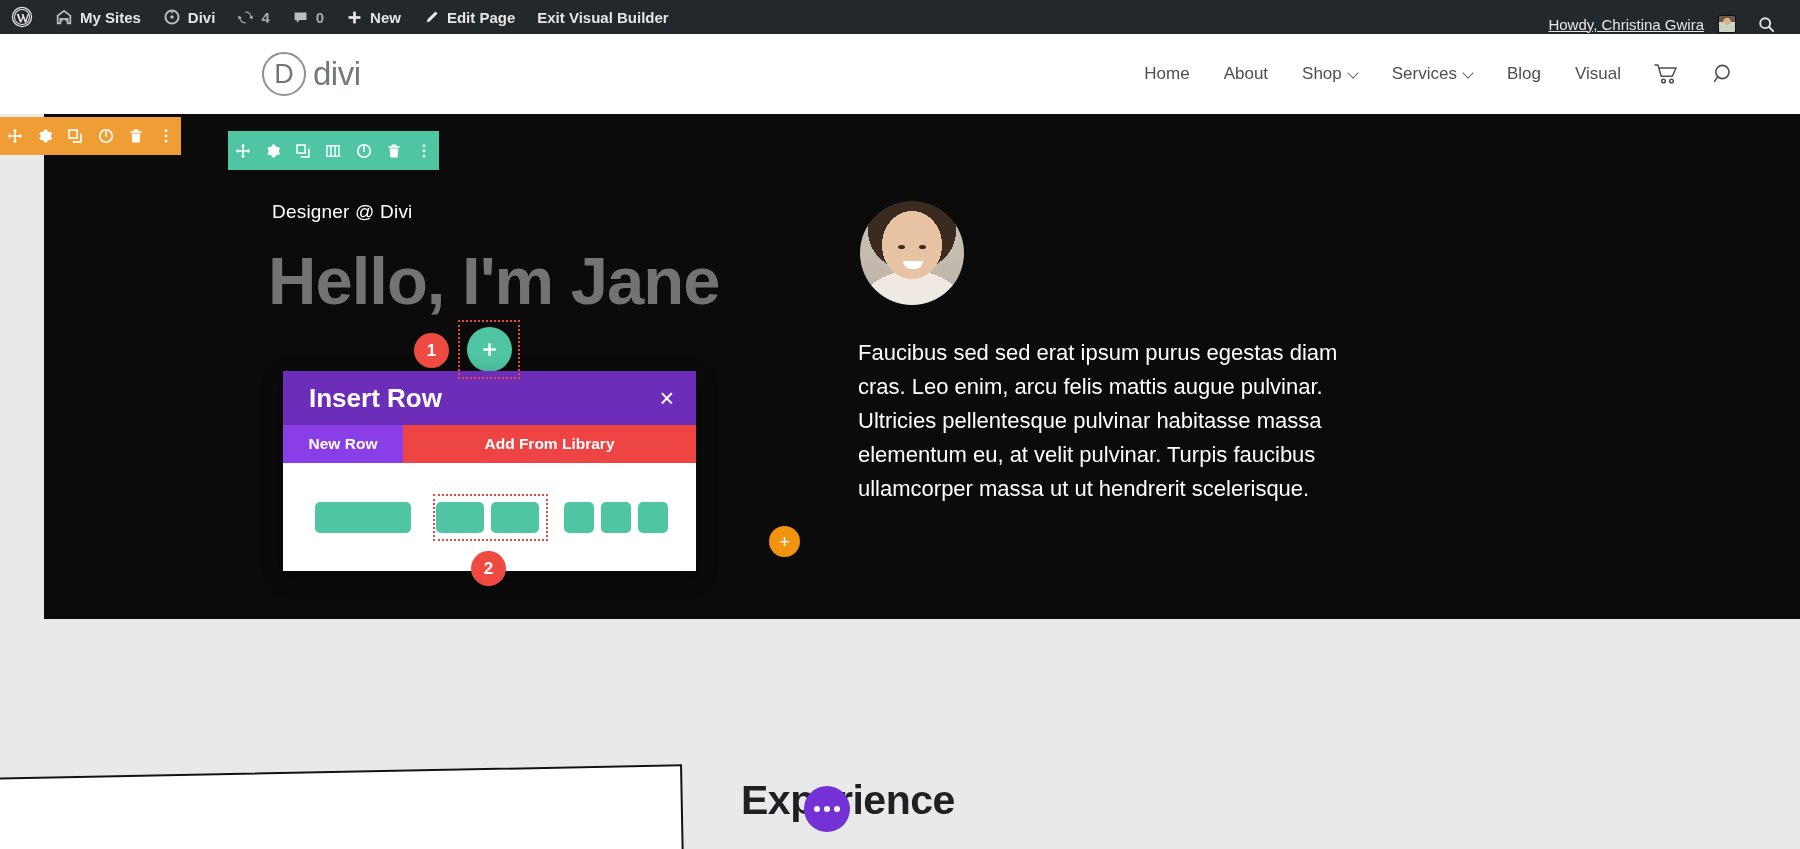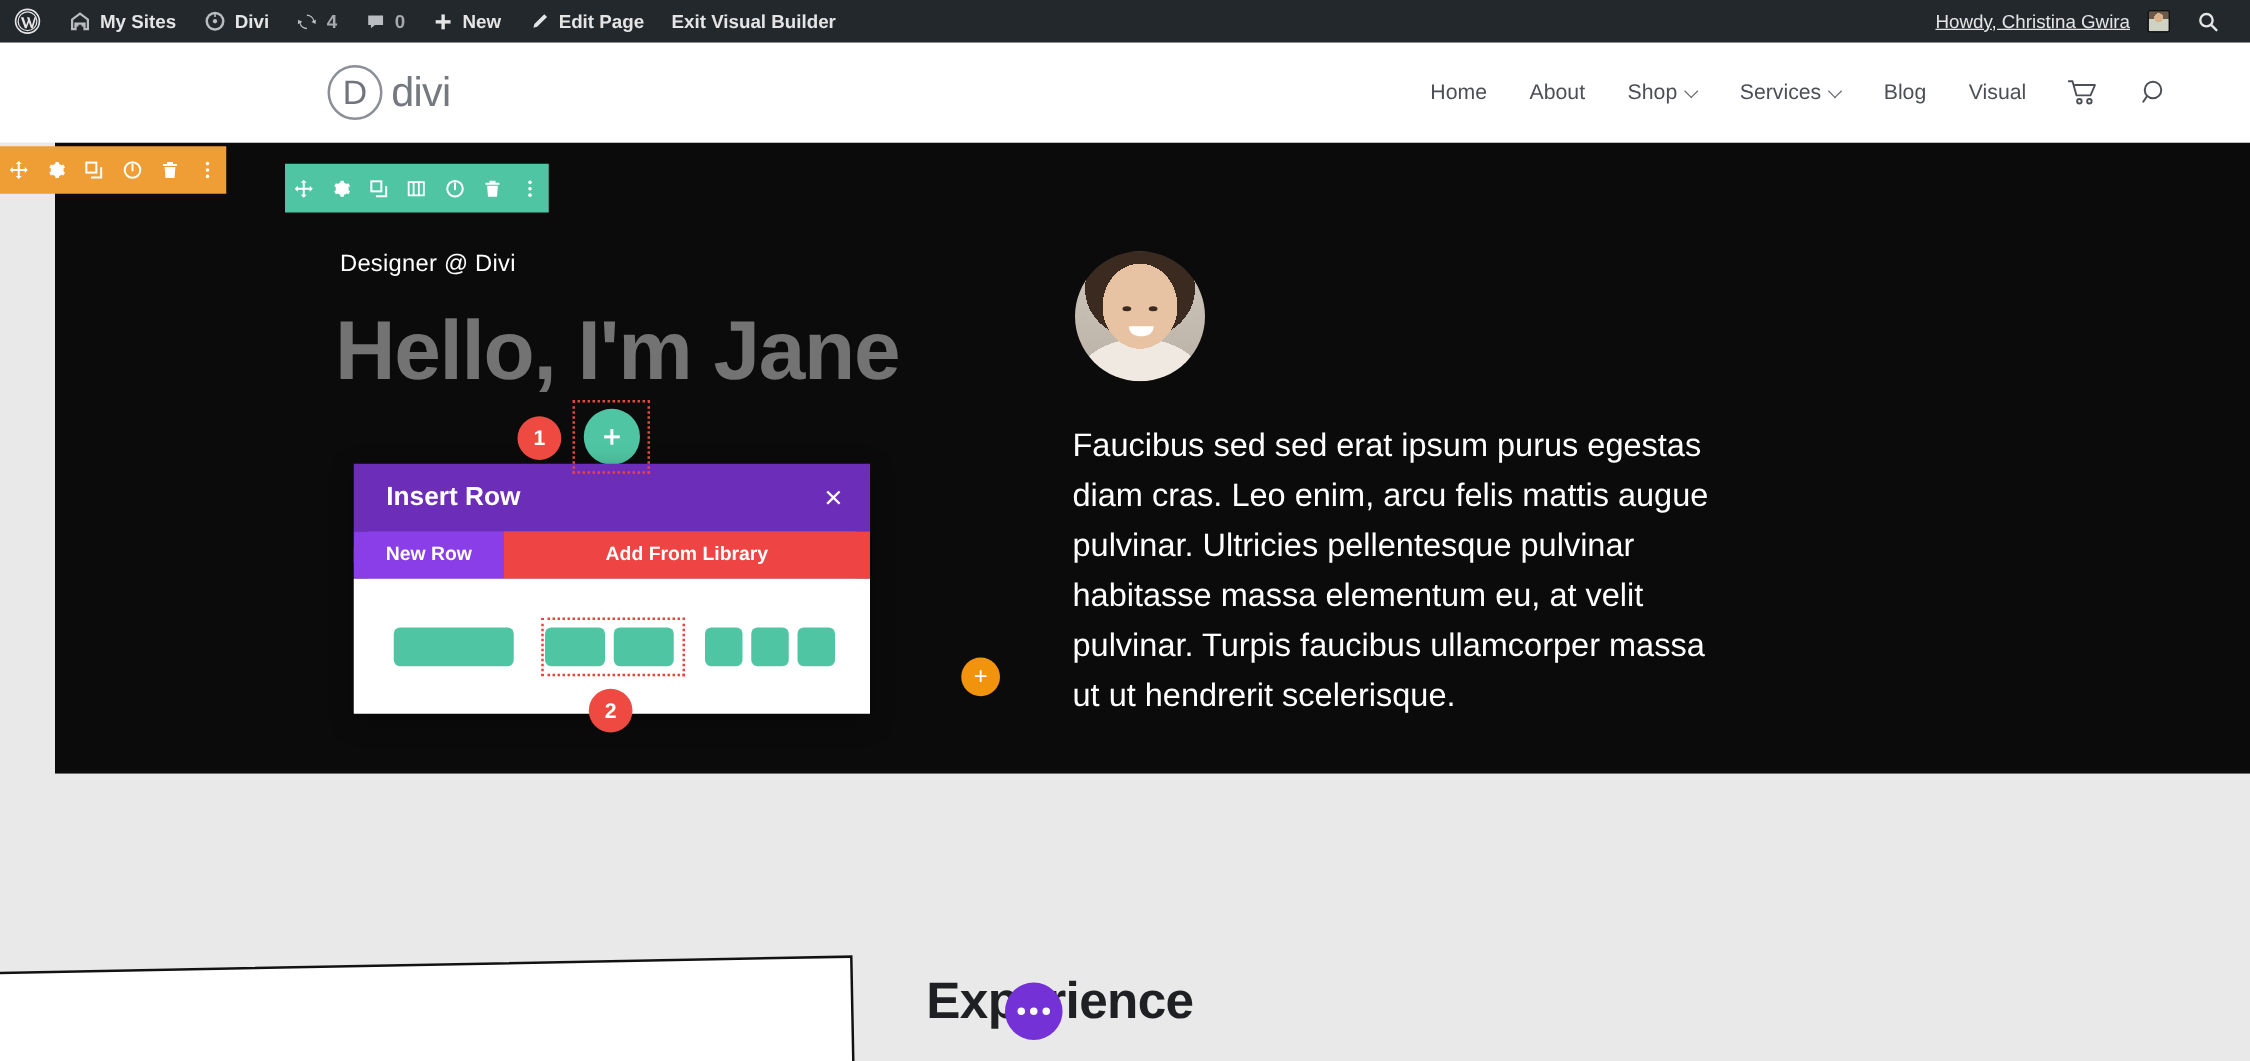--- a/index.html
+++ b/index.html
@@ -11,21 +11,21 @@
   }
 
   
   #wp-adminbar {
     position: absolute; top: 0; left: 0; width: 1800px; height: 34px;
     background: #23282d; color: #e5e5e5;
     display: flex; align-items: center;
     font-size: 15px; z-index: 80;
   }
   .ab-left { display: flex; align-items: center; height: 34px; font-weight: bold; }
-  .ab-right { margin-left: auto; display: flex; align-items: center; height: 20px; padding-right: 14px; text-decoration: underline; }
+  .ab-right { margin-left: auto; display: flex; align-items: flex-start; height: 20px; padding-right: 14px; text-decoration: underline; }
   .ab-item {
     display: flex; align-items: center; gap: 7px;
     height: 34px; padding: 0 11px; color: #e5e5e5; white-space: nowrap;
   }
   .ab-item .glyph { display: inline-flex; align-items: center; justify-content: center; }
   .ab-count { color: #a7aaad; }
   .wp-logo { width: 22px; height: 22px; }
   .ab-avatar {
     width: 18px; height: 18px; border-radius: 2px; margin-left: 7px;
     background:
@@ -114,21 +114,21 @@
     position: absolute; left: 43px; top: 60px; width: 20px; height: 8px;
     border-radius: 0 0 12px 12px; background: #fff;
   }
   .avatar-photo .eye-l, .avatar-photo .eye-r {
     position: absolute; top: 44px; width: 7px; height: 4px; border-radius: 50%; background:#3a2a20;
   }
   .avatar-photo .eye-l { left: 38px; }
   .avatar-photo .eye-r { left: 59px; }
   .hero-para {
     position: absolute; left: 814px; top: 222px; width: 520px;
-    color: #ffffff; font-size: 26px; line-height: 1.54;
+    color: #ffffff; font-size: 22px; line-height: 1.54;
   }
 
   
   #add-row-button {
     position: absolute; left: 467px; top: 327px; width: 45px; height: 45px;
     border-radius: 50%; background: #4fc5a4; color: #fff;
     display: flex; align-items: center; justify-content: center; z-index: 88;
   }
   #add-row-highlight {
     position: absolute; left: 458px; top: 320px; width: 62px; height: 59px;
@@ -151,21 +151,21 @@
 
   
   #insert-row-modal {
     position: absolute; left: 283px; top: 371px; width: 413px; height: 200px;
     z-index: 90; box-shadow: 0 6px 18px rgba(0,0,0,.35);
   }
   .modal-head {
     height: 54px; background: #6c2eb9; display: flex; align-items: center;
     padding: 0 22px 0 26px;
   }
-  .modal-title { color: #fff; font-size: 21px; font-weight: 700; }
+  .modal-title { color: #fff; font-size: 26px; font-weight: 700; }
   .modal-close {
     margin-left: auto; color: #fff; font-size: 25px; line-height: 1; font-weight: 300;
   }
   .modal-tabs { height: 38px; display: flex; background: #7b33cf; border-radius: 14px; }
   .modal-tab {
     display: flex; align-items: center; justify-content: center;
     color: #fff; font-size: 15.5px; font-weight: 700;
   }
   .modal-tab.tab-new { width: 120px; background: #8a3ee8; }
   .modal-tab.tab-lib { flex: 1; background: #ef4444; }

